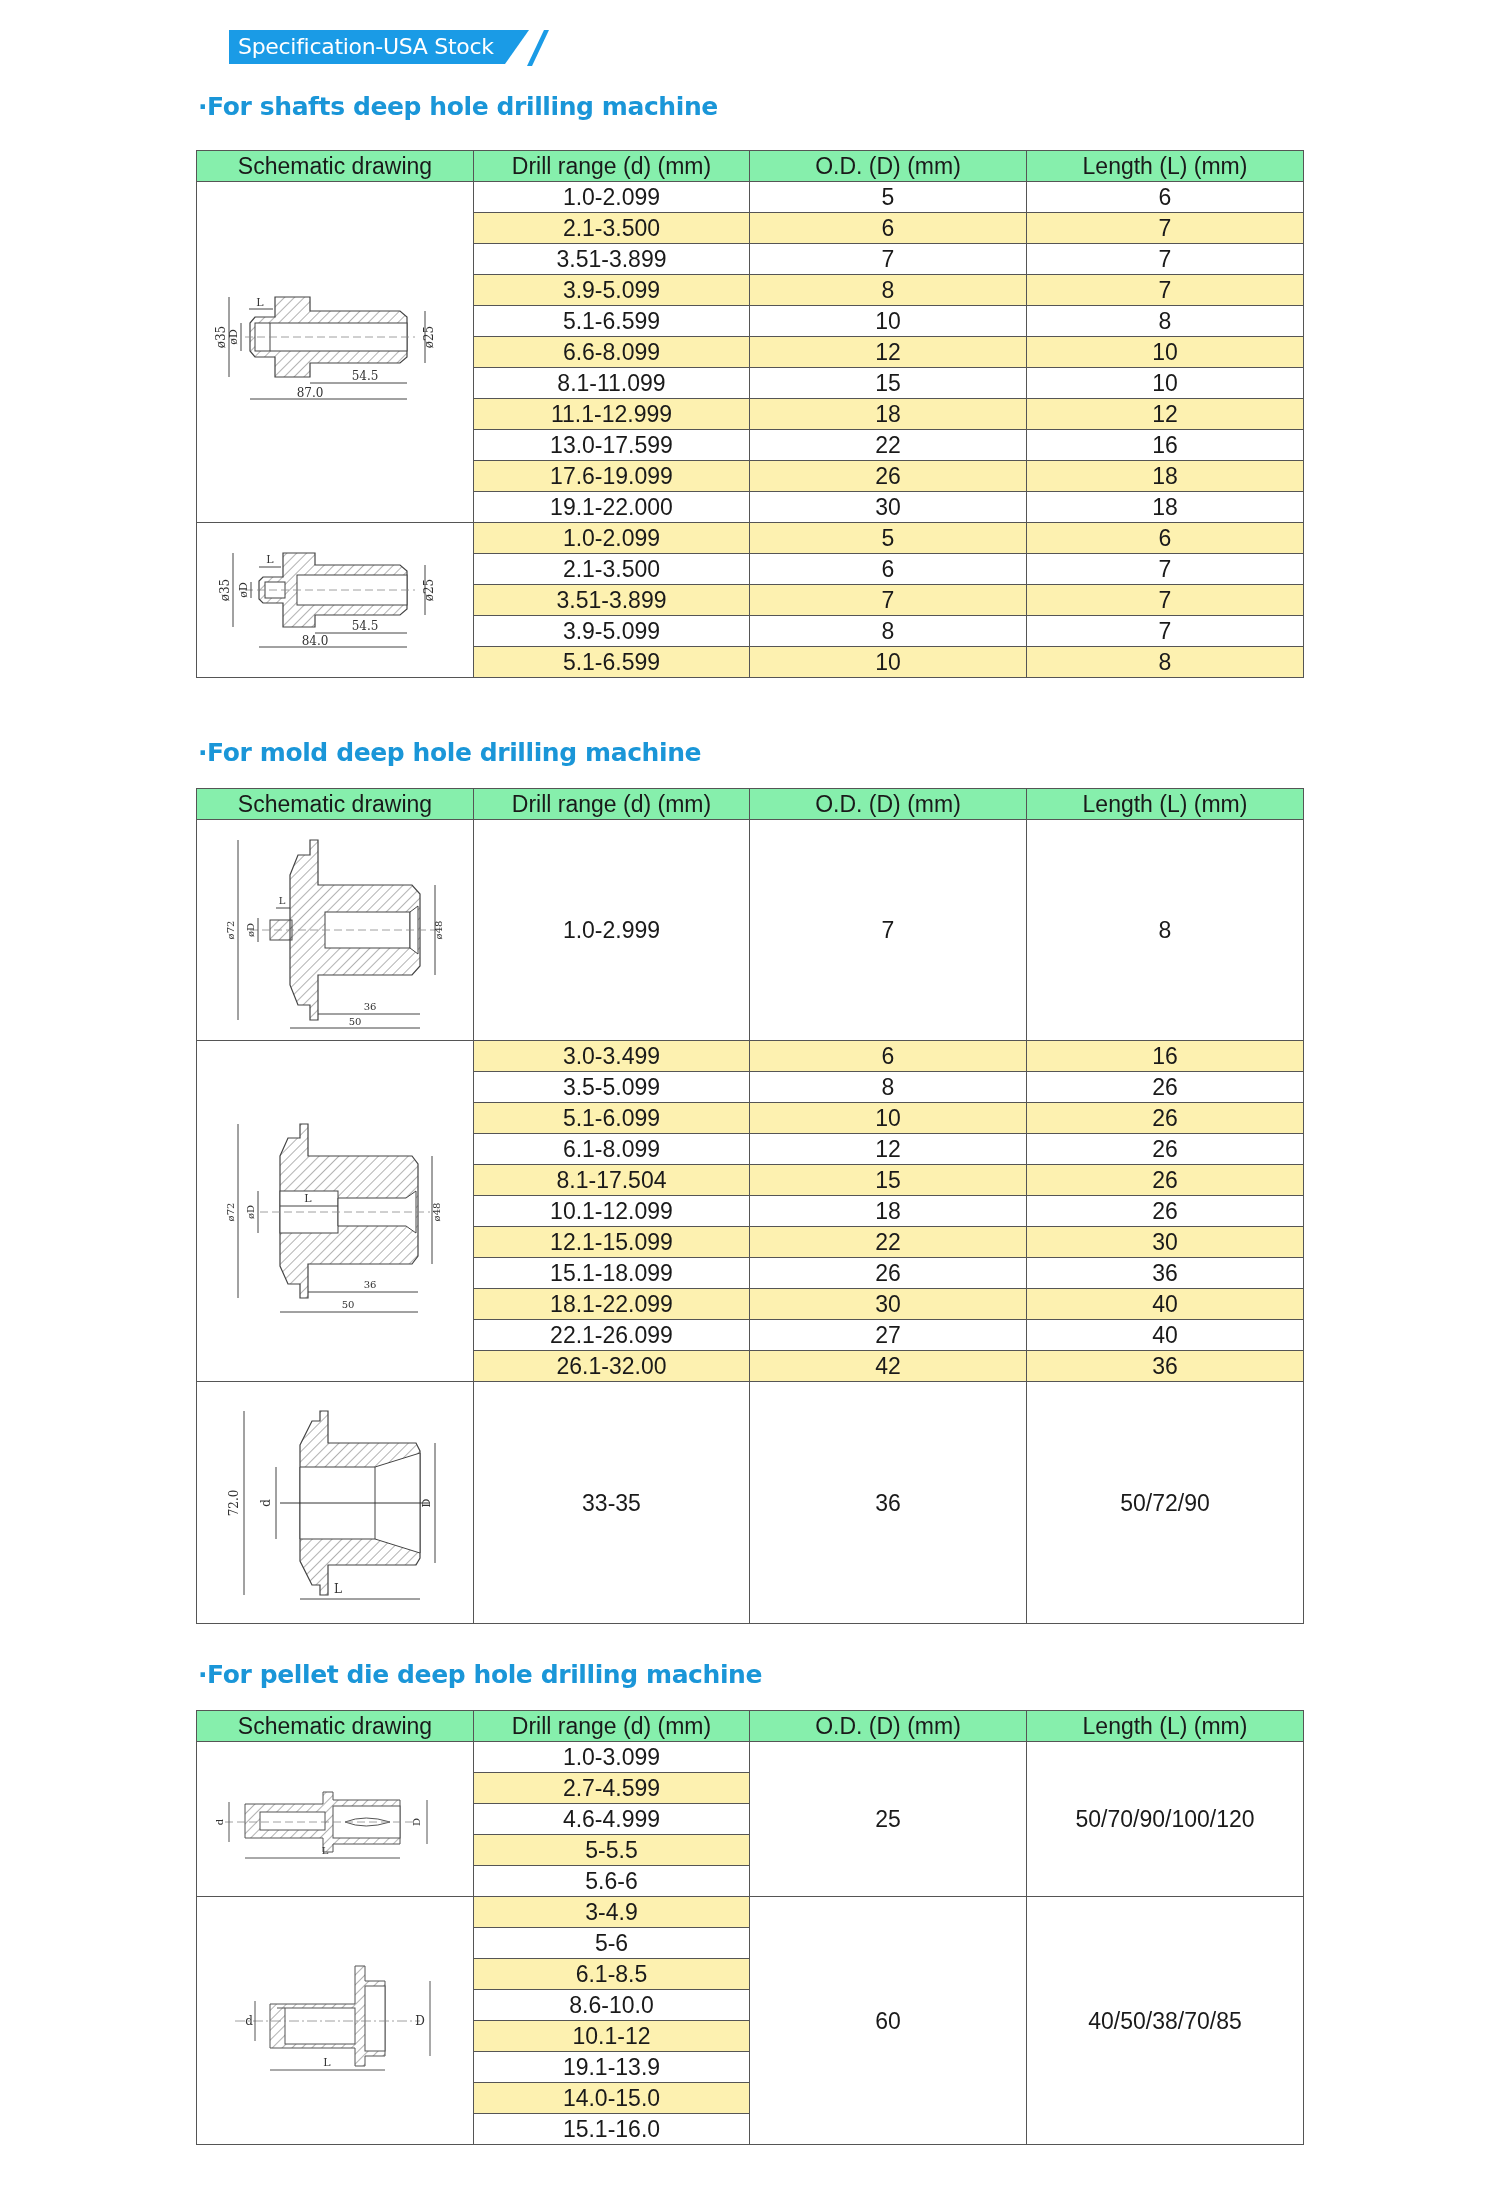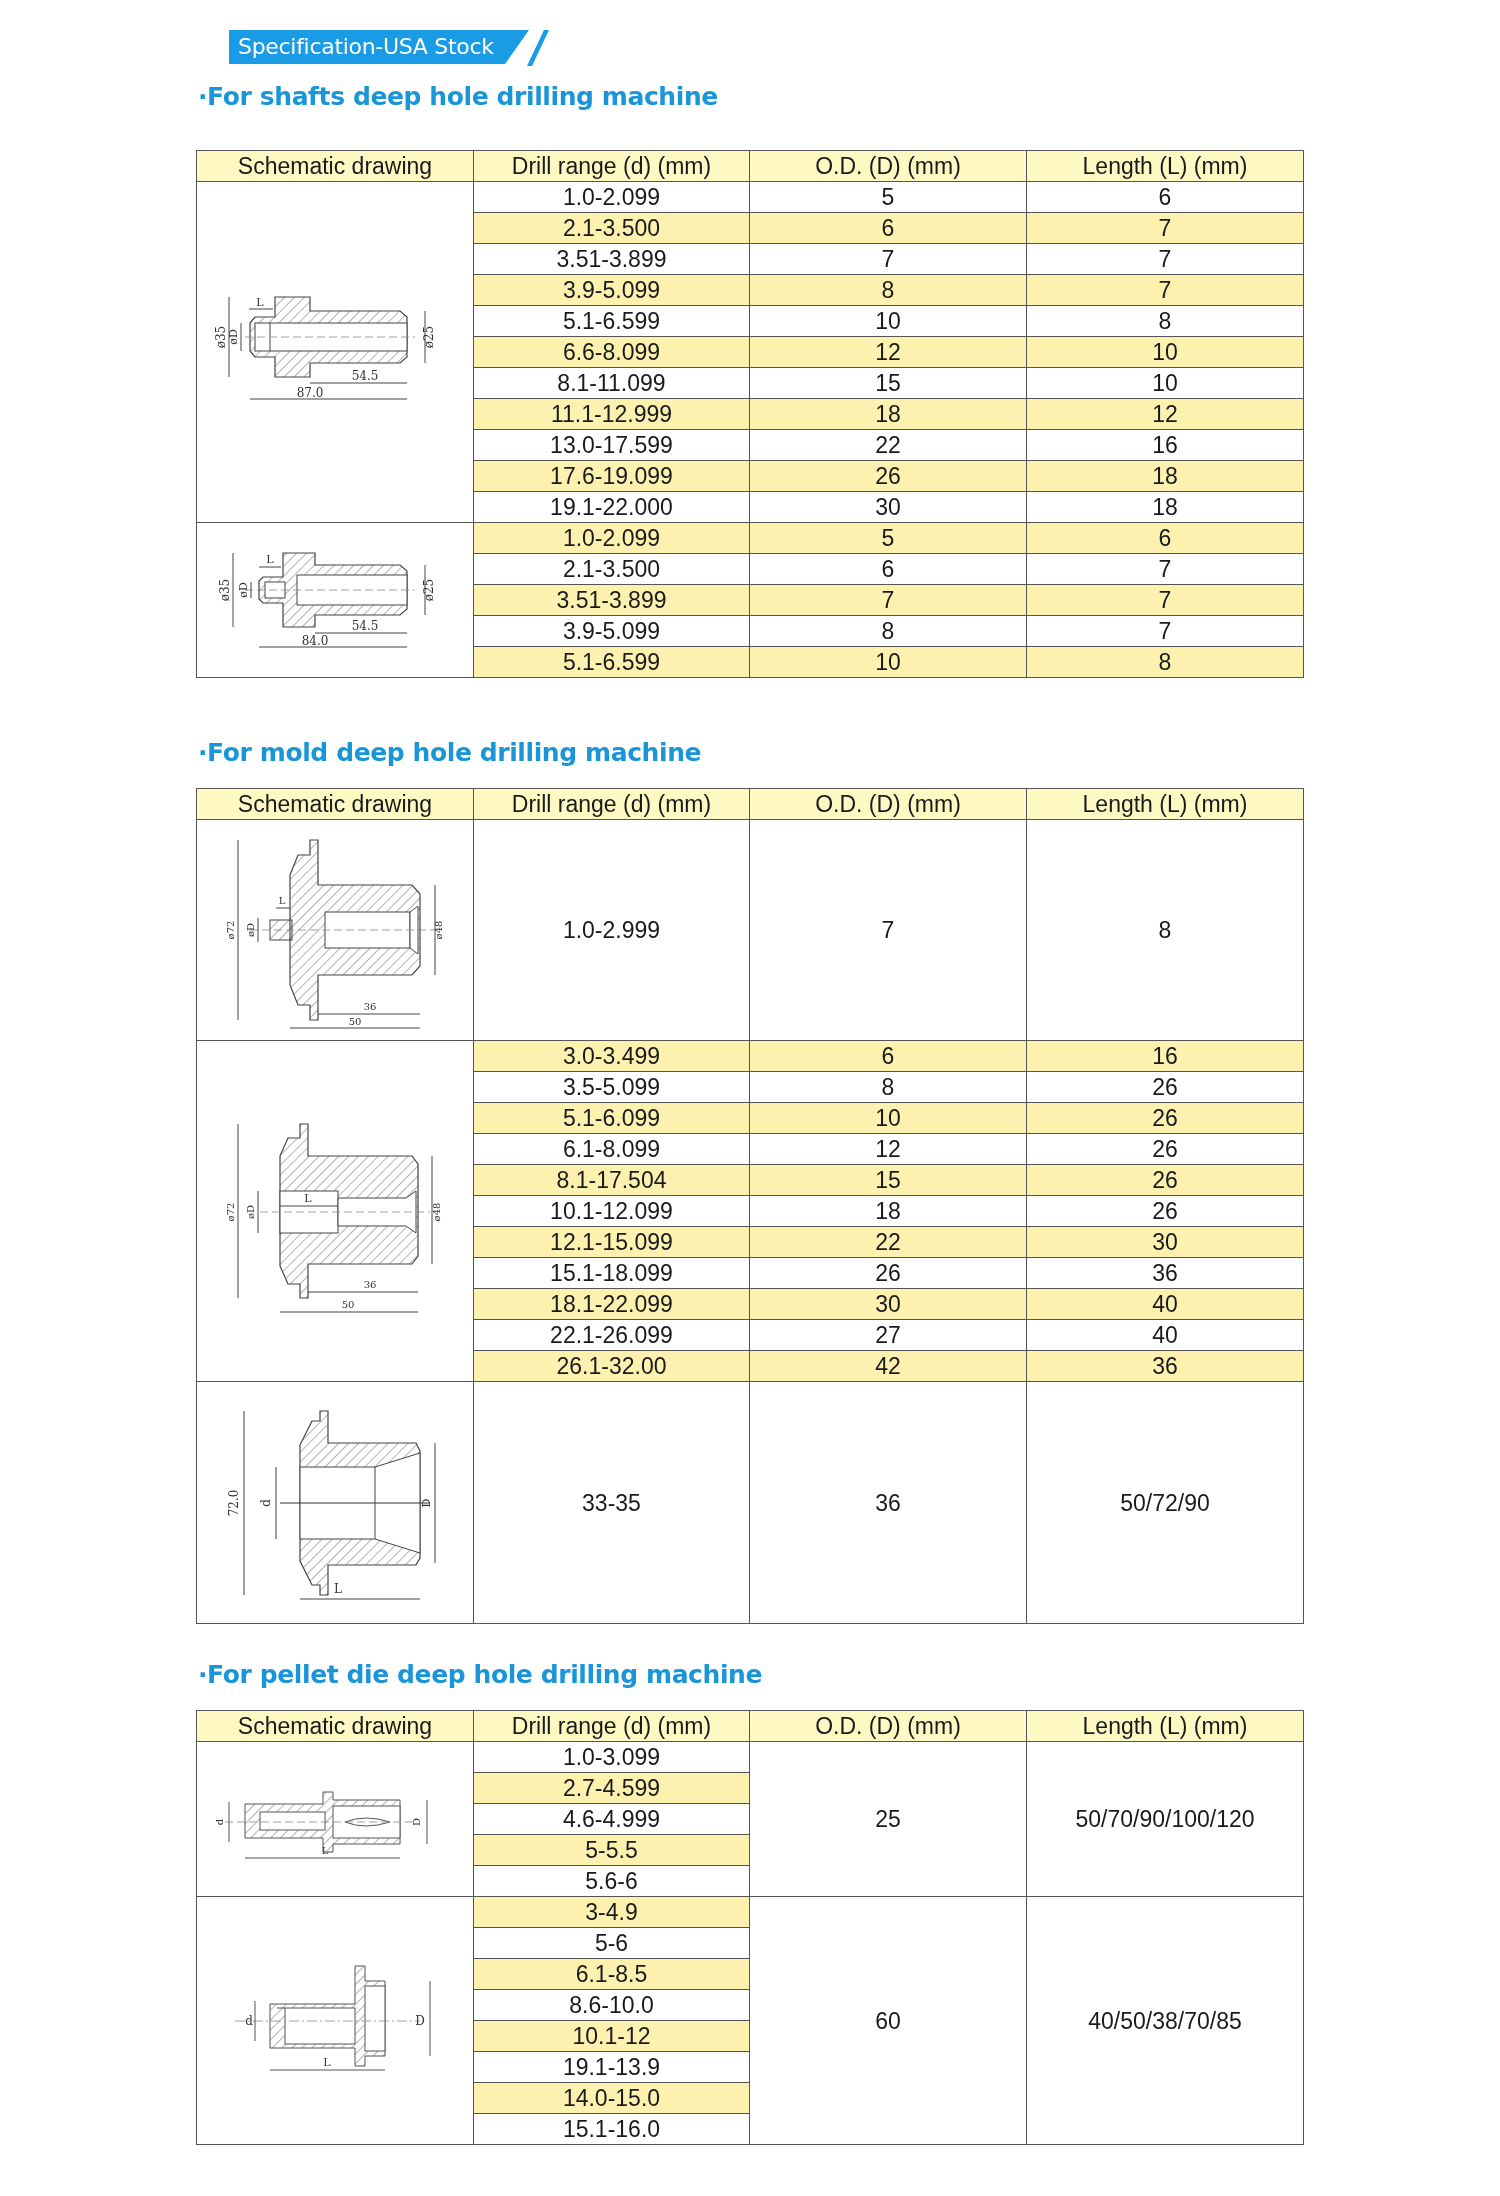--- a/index.html
+++ b/index.html
@@ -13,30 +13,30 @@
                  font-size: 22px; white-space: nowrap; font-family: "DejaVu Sans", sans-serif; letter-spacing: -0.3px; }
   .banner-slash { position: absolute; left: 298px; top: 0; width: 24px; height: 36px; }
 
   .section-title { position: absolute; left: 198px; height: 34px; line-height: 34px; color: #1a96d8;
                    font-size: 25px; font-weight: bold; white-space: nowrap;
                    font-family: "DejaVu Sans", sans-serif; letter-spacing: -0.4px; }
 
   table.spec { position: absolute; left: 196px; width: 1107px; border-collapse: collapse; table-layout: fixed; }
   table.spec th, table.spec td { border: 1.5px solid #555; padding: 0; text-align: center; vertical-align: middle;
                                  font-size: 23px; font-weight: normal; white-space: nowrap; overflow: hidden; }
-  table.spec th { background: #fef9c3; height: 30px; line-height: 30px; }
+  table.spec th { background: #86efac; height: 30px; line-height: 30px; }
   table.spec td { height: 30px; line-height: 30px; }
   td.y { background: #fdf1b0; }
   td.w { background: #ffffff; }
   td.draw { background: #ffffff; }
   td.draw svg { display: block; margin: 0 auto; }
   col.c1 { width: 277px; } col.c2 { width: 276px; } col.c3 { width: 277px; } col.c4 { width: 277px; }
 
   #t1 { top: 150px; } #t2 { top: 788px; } #t3 { top: 1710px; }
-  #h1 { top: 80px; } #h2 { top: 736px; } #h3 { top: 1658px; }
+  #h1 { top: 90px; } #h2 { top: 736px; } #h3 { top: 1658px; }
 
   svg text { font-family: "DejaVu Serif", serif; fill: #333; }
 </style>
 </head>
 <body>
 
 <div class="banner">
   <div class="banner-bg"></div>
   <span class="banner-text">Specification-USA Stock</span>
   <svg class="banner-slash" viewBox="0 0 24 36">

